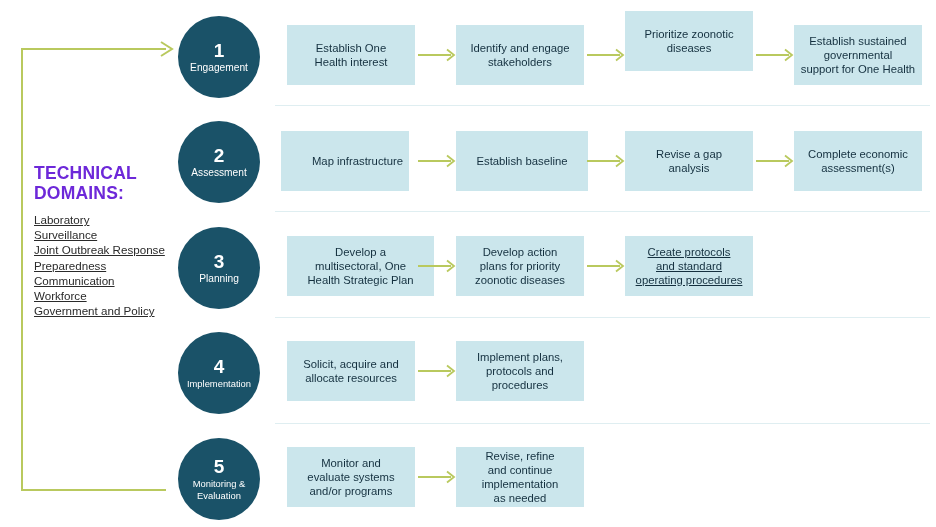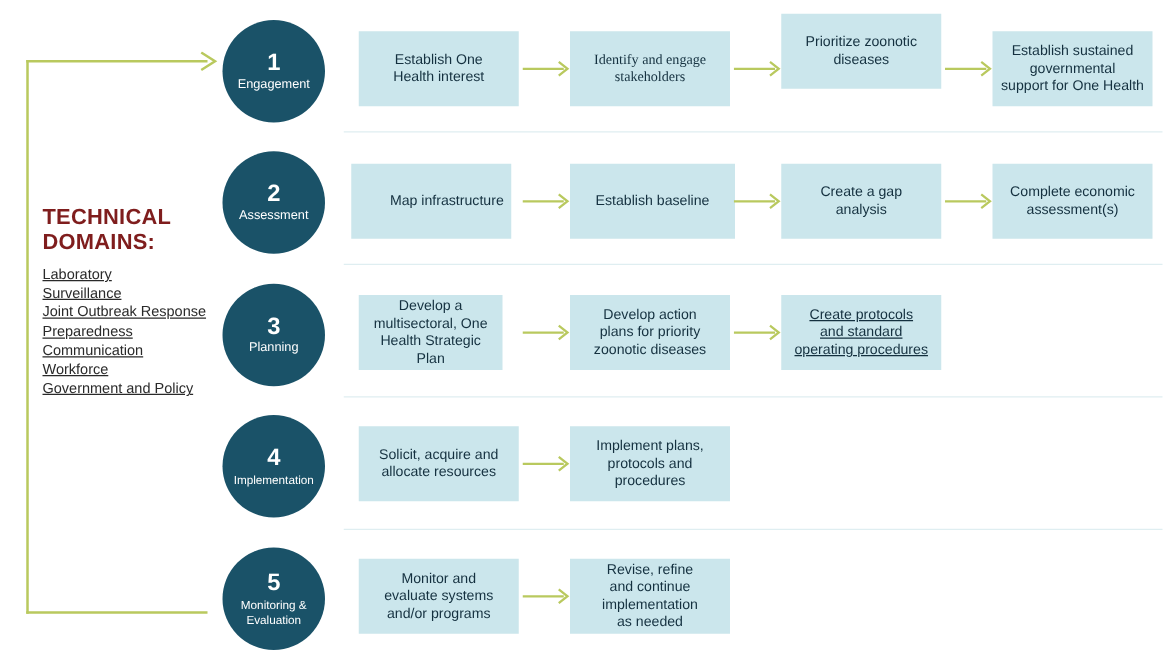--- a/index.html
+++ b/index.html
@@ -15,21 +15,21 @@
   
   .bracket{position:absolute;}
   .bracket-v{left:21px;top:48px;width:2px;height:443px;background:#b9c95e;}
   .bracket-h-top{left:21px;top:48px;width:145px;height:2px;background:#b9c95e;}
   .bracket-h-bot{left:21px;top:489px;width:145px;height:2px;background:#b9c95e;}
   .bracket-arrow{left:160px;top:41px;width:14px;height:16px;}
 
   
   .td-title{
     position:absolute;left:34px;top:163px;width:150px;
-    color:#7f1d1d;font-weight:bold;font-size:17.5px;line-height:20px;
+    color:#6d28d9;font-weight:bold;font-size:17.5px;line-height:20px;
     letter-spacing:.2px;
   }
   .td-list{
     position:absolute;left:34px;top:212px;width:180px;
     color:#2a2a2a;font-size:11.6px;line-height:15.2px;text-decoration:underline;
   }
   .td-list div{white-space:nowrap;}
   .row-divider{position:absolute;left:275px;width:655px;height:1px;background:#dfeef1;}
 
   
@@ -88,21 +88,21 @@
       <div class="box" style="left: 287px; top: 25px; width: 128px;">
         <div>
           <span>Establish One</span>
           <span>Health interest</span>
         </div>
       </div>
       <svg class="arrow" viewBox="0 0 40 14" style="left: 418px; top: 48px;">
         <line x1="0" y1="7" x2="33" y2="7" stroke="#b9c95e" stroke-width="1.8"></line>
         <path d="M29 1.5 L36 7 L29 12.5" fill="none" stroke="#b9c95e" stroke-width="1.8"></path>
       </svg>
-      <div class="box" style="left: 456px; top: 25px; width: 128px; font-family: Liberation Serif, serif;">
+      <div class="box" style="left: 456px; top: 25px; width: 128px;">
         <div>
           <span>Identify and engage</span>
           <span>stakeholders</span>
         </div>
       </div>
       <svg class="arrow" viewBox="0 0 40 14" style="left: 587px; top: 48px;">
         <line x1="0" y1="7" x2="33" y2="7" stroke="#b9c95e" stroke-width="1.8"></line>
         <path d="M29 1.5 L36 7 L29 12.5" fill="none" stroke="#b9c95e" stroke-width="1.8"></path>
       </svg>
       <div class="box" style="left: 625px; top: 11px; width: 128px;">
@@ -139,39 +139,39 @@
         <div>
           <span>Establish baseline</span>
         </div>
       </div>
       <svg class="arrow" viewBox="0 0 40 14" style="left: 587px; top: 154px;">
         <line x1="0" y1="7" x2="33" y2="7" stroke="#b9c95e" stroke-width="1.8"></line>
         <path d="M29 1.5 L36 7 L29 12.5" fill="none" stroke="#b9c95e" stroke-width="1.8"></path>
       </svg>
       <div class="box" style="left: 625px; top: 131px; width: 128px;">
         <div>
-          <span>Create a gap</span>
+          <span>Revise a gap</span>
           <span>analysis</span>
         </div>
       </div>
       <svg class="arrow" viewBox="0 0 40 14" style="left: 756px; top: 154px;">
         <line x1="0" y1="7" x2="33" y2="7" stroke="#b9c95e" stroke-width="1.8"></line>
         <path d="M29 1.5 L36 7 L29 12.5" fill="none" stroke="#b9c95e" stroke-width="1.8"></path>
       </svg>
       <div class="box" style="left: 794px; top: 131px; width: 128px;">
         <div>
           <span>Complete economic</span>
           <span>assessment(s)</span>
         </div>
       </div>
       <div class="circle" style="left: 178px; top: 227px;">
         <div class="num">3</div>
         <div class="lbl">Planning</div>
       </div>
-      <div class="box" style="left: 287px; top: 236px; width: 115px;">
+      <div class="box" style="left: 287px; top: 236px; width: 147px;">
         <div>
           <span>Develop a</span>
           <span>multisectoral, One</span>
           <span>Health Strategic Plan</span>
         </div>
       </div>
       <svg class="arrow" viewBox="0 0 40 14" style="left: 418px; top: 259px;">
         <line x1="0" y1="7" x2="33" y2="7" stroke="#b9c95e" stroke-width="1.8"></line>
         <path d="M29 1.5 L36 7 L29 12.5" fill="none" stroke="#b9c95e" stroke-width="1.8"></path>
       </svg>

